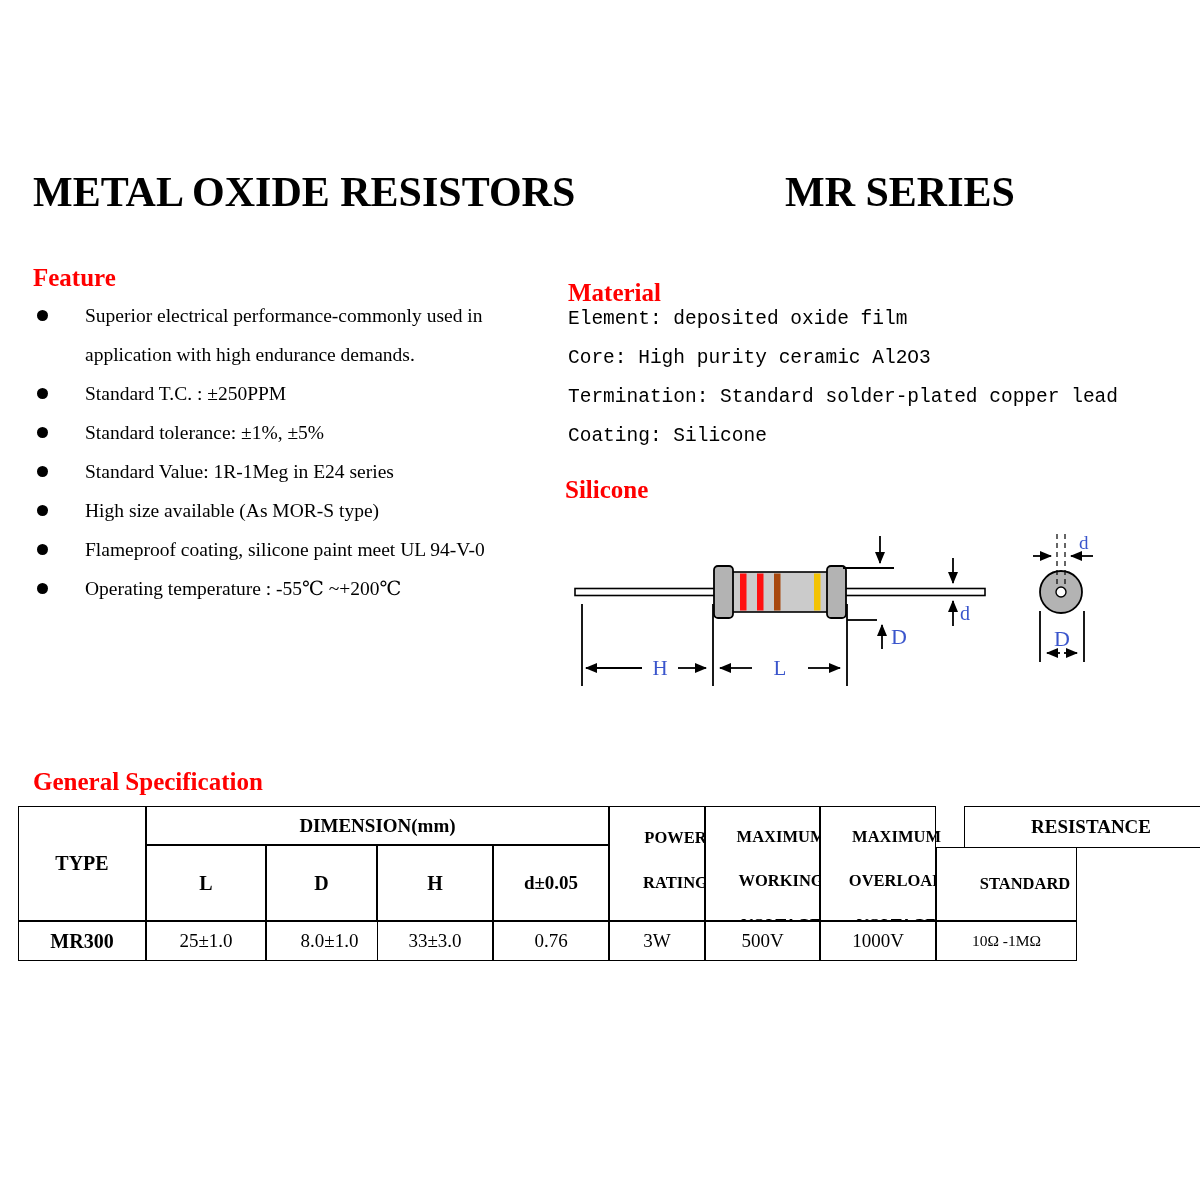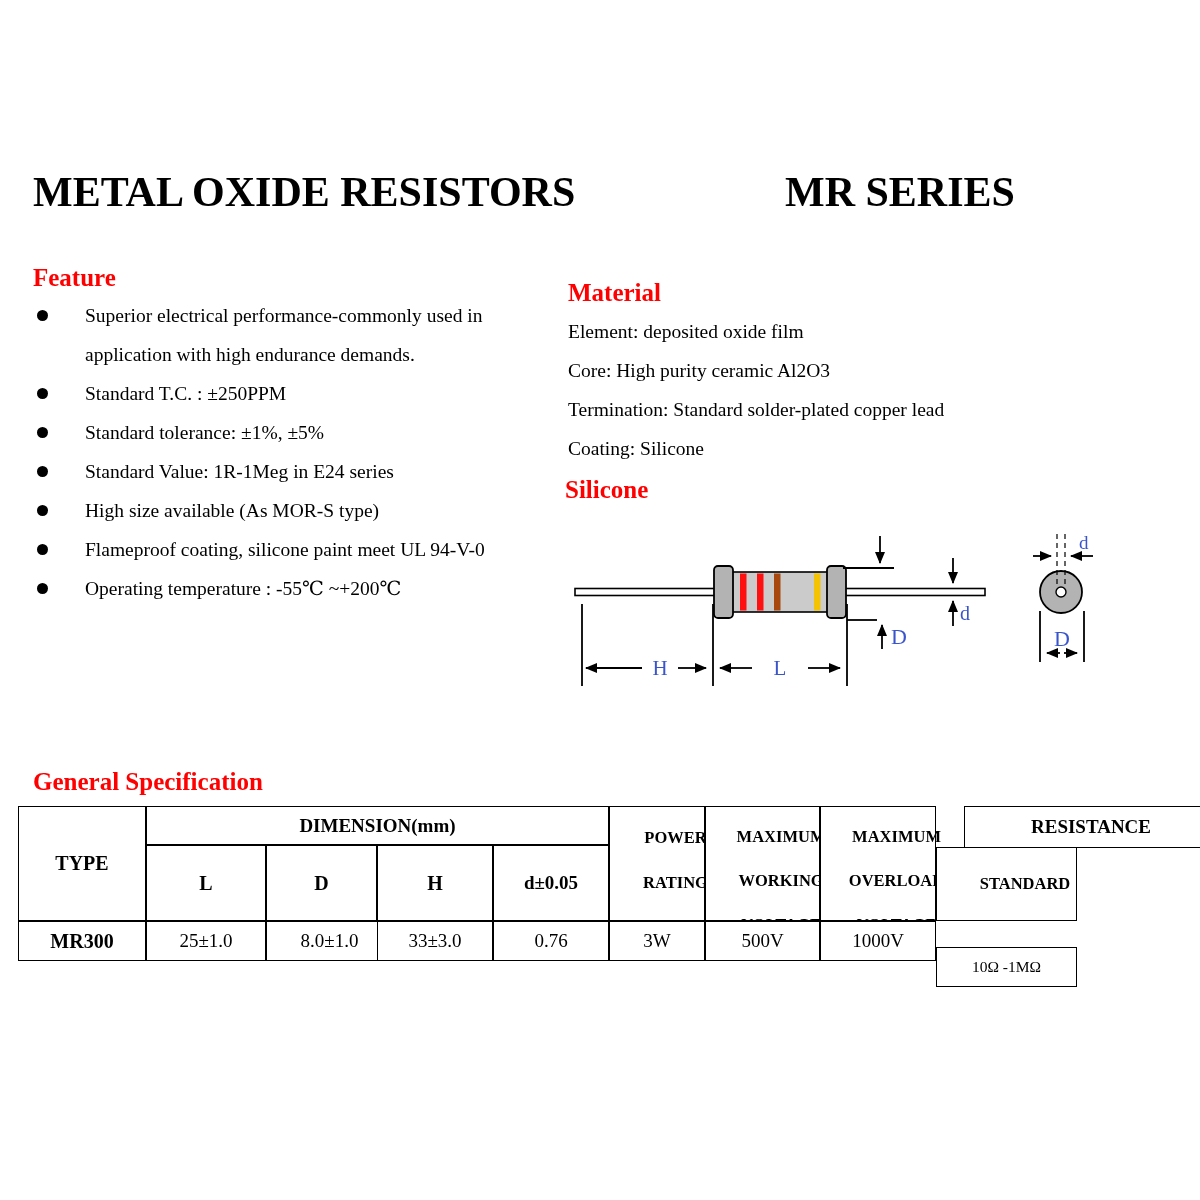--- a/index.html
+++ b/index.html
@@ -12,36 +12,36 @@
   .sec-heading { font-weight:bold; font-size:25px; color:var(--heading_red); white-space:nowrap; }
 
   
   .feature-list { left:33px; top:296px; width:510px; }
   .feature-item { display:flex; align-items:flex-start; }
   .bullet { width:11px; height:11px; border-radius:50%; background:#000; margin:14px 0 0 4px; flex:none; }
   .feature-text { margin-left:37px; font-size:19.5px; line-height:39px; }
   .feature-text span { display:block; }
 
   
-  .material-list { left:568px; top:312px; font-size:19.5px; line-height:39px; }
+  .material-list { left:568px; top:300px; font-size:19.5px; line-height:39px;font-family:Liberation Mono, monospace; }
   .material-list div { white-space:nowrap; }
 
   
   .diagram { left:560px; top:520px; }
   .diagram text { font-family:"Liberation Serif","DejaVu Serif",serif; fill:var(--dim_label_blue); }
 
   
   .cell {
     position:absolute; box-sizing:border-box; border:1.7px solid #000; background:#fff;
     display:flex; flex-direction:column; align-items:center; justify-content:center;
     text-align:center; white-space:nowrap;
   }
   .bold { font-weight:bold; }
   .fs20 { font-size:20px; } .fs19 { font-size:19px; } .fs17 { font-size:16.5px;padding-left:37px; }
-  .fs15 { font-size:15.5px;margin-top:26px; }
+  .fs15 { font-size:15.5px; }
   .cell.topline { justify-content:flex-start; padding-top:8px; }
   .lh2 span { display:block; line-height:45px; }
   .lh3 span { display:block; line-height:44px; }
 </style>
 </head>
 <body>
 
 <div class="sheet">
 
   <div class="abs page-title" style="left:33px; top:168px;">METAL OXIDE RESISTORS</div>

